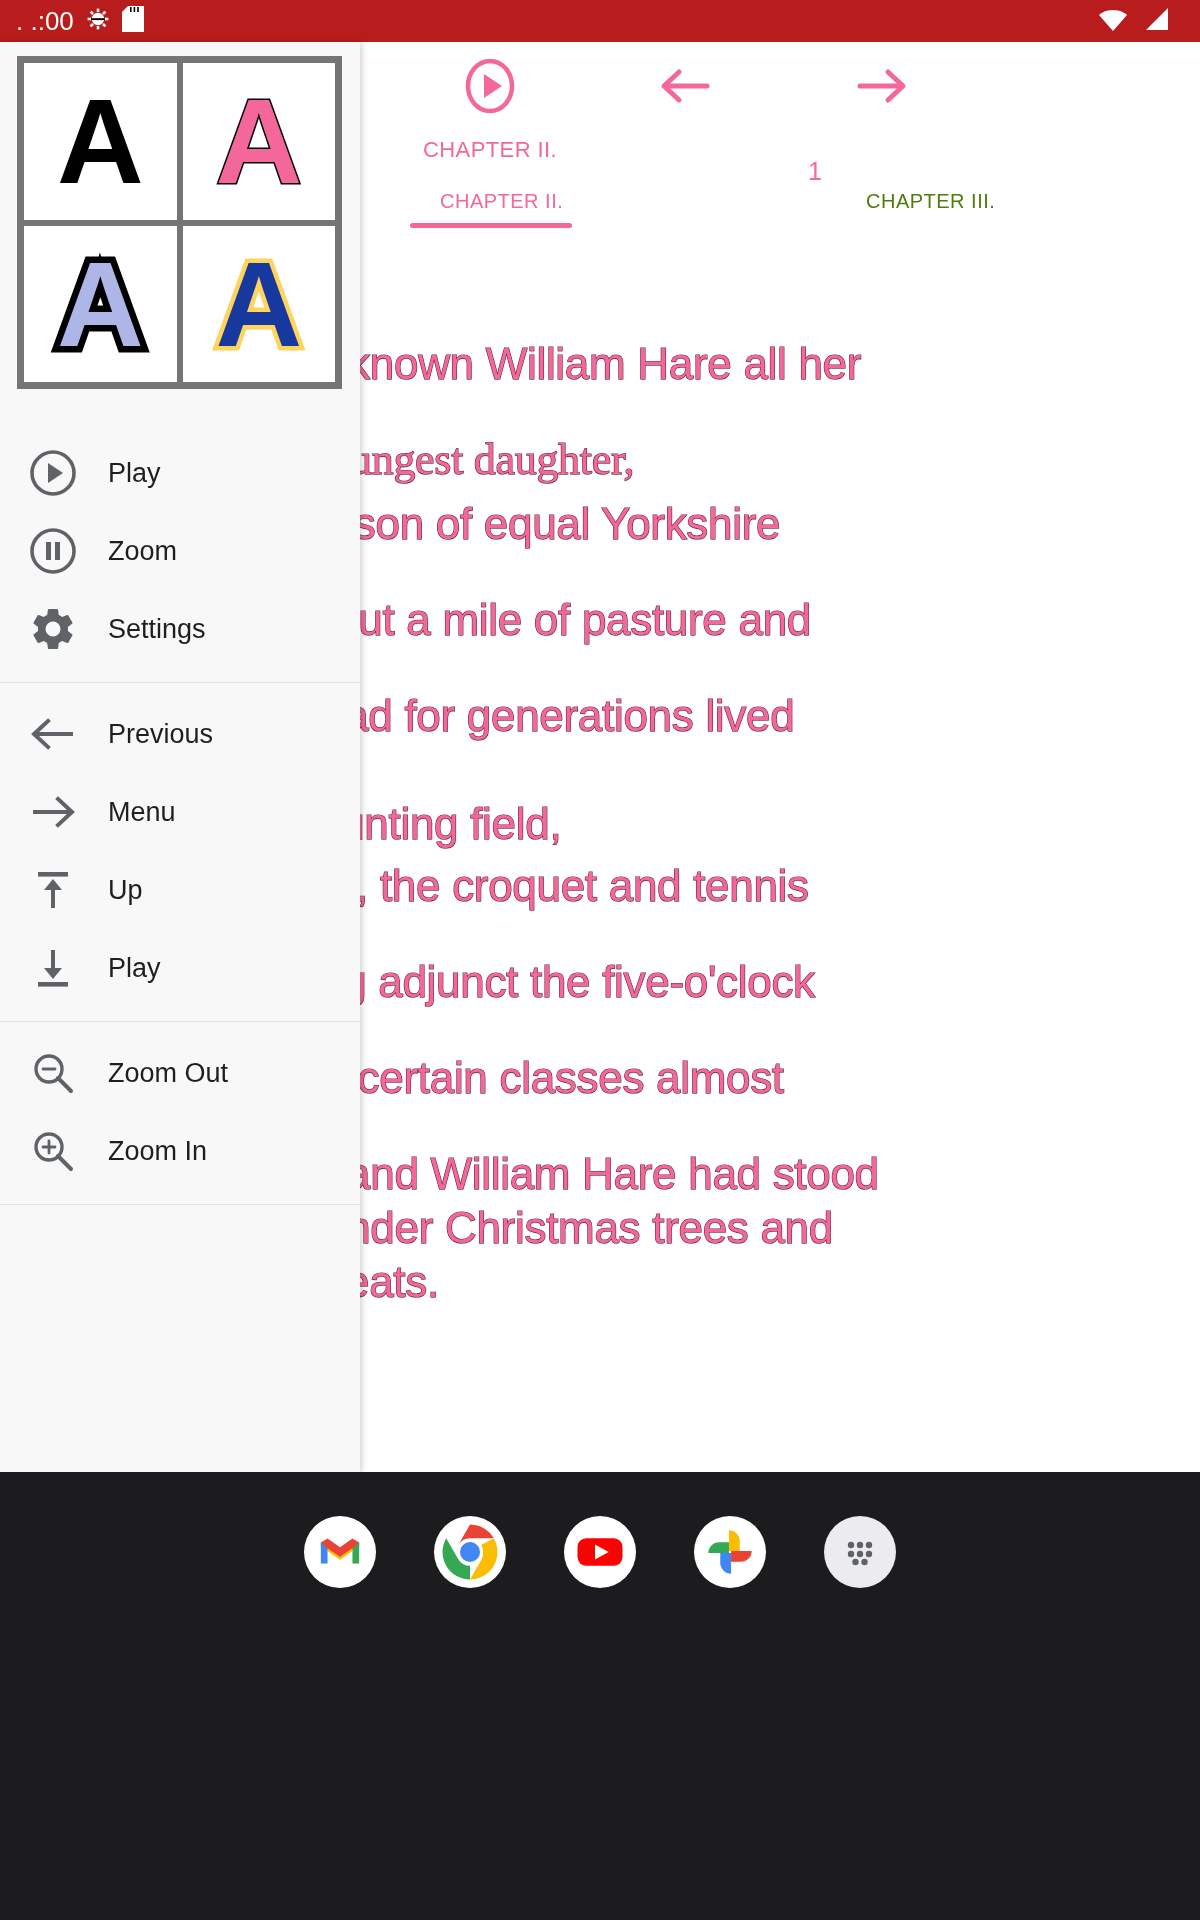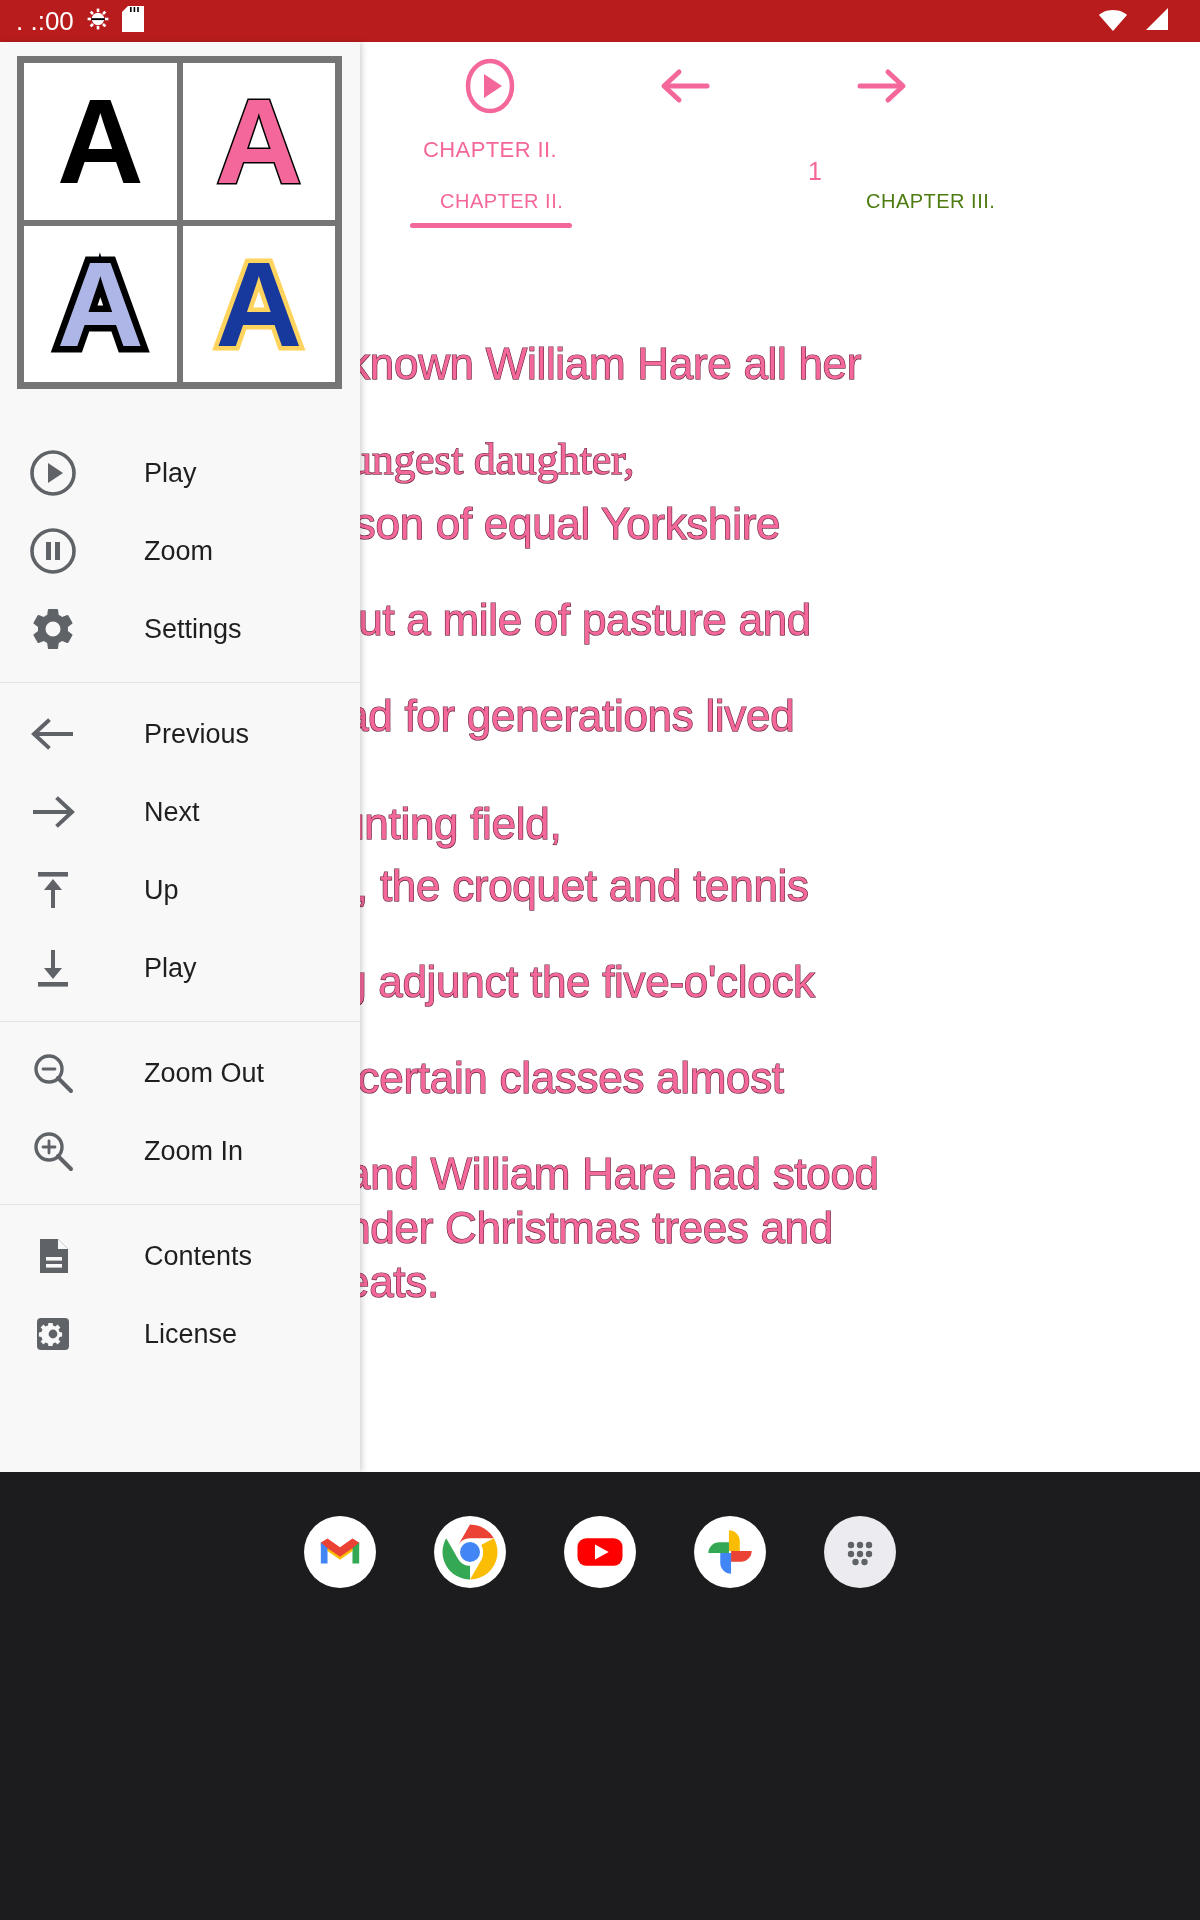--- a/index.html
+++ b/index.html
@@ -103,21 +103,21 @@
   .menu-sep { height: 1px; background: #e3e3e3; width: 100%; }
   .menu-item {
     display: flex; align-items: center; height: 78px; padding-left: 26px;
     cursor: pointer;
   }
   .mi-icon {
     width: 54px; height: 54px; display: flex; align-items: center; justify-content: center;
     color: #5f6368; flex: 0 0 54px;
   }
   .mi-label {
-    font-size: 27px; color: #1f1f1f; margin-left: 64px;
+    font-size: 27px; color: #1f1f1f; margin-left: 28px;
     font-family: "Liberation Sans", sans-serif;
   }
 
   
   .navbar {
     position: absolute; left: 0; bottom: 0; width: 1200px; height: 448px;
     background: #1c1c1e;
   }
   .dock {
     position: absolute; left: 0; top: 30px; width: 1200px; height: 100px;
@@ -315,21 +315,21 @@
         </div>
         <div class="menu-item">
           <span class="mi-icon">
             <svg width="50" height="50" viewBox="0 0 50 50">
               <g stroke="#5f6368" stroke-width="4" fill="none" stroke-linecap="square" stroke-linejoin="miter">
                 <line x1="7" y1="25" x2="43" y2="25"></line>
                 <polyline points="30,12 44,25 30,38"></polyline>
               </g>
             </svg>
           </span>
-          <span class="mi-label">Next</span>
+          <span class="mi-label">Menu</span>
         </div>
         <div class="menu-item">
           <span class="mi-icon">
             <svg width="50" height="50" viewBox="0 0 50 50">
               <rect x="10" y="7" width="30" height="4.6" fill="#5f6368"></rect>
               <g stroke="#5f6368" stroke-width="4" fill="none">
                 <line x1="25" y1="43" x2="25" y2="17"></line>
               </g>
               <path d="M25 14 L34 25 L16 25 Z" fill="#5f6368"></path>
             </svg>
@@ -371,43 +371,20 @@
                 <line x1="15" y1="21" x2="27" y2="21"></line>
                 <line x1="21" y1="15" x2="21" y2="27"></line>
               </g>
             </svg>
           </span>
           <span class="mi-label">Zoom In</span>
         </div>
       </div>
       <div class="menu-sep"></div>
 
-      <div class="menu-group">
-        <div class="menu-item">
-          <span class="mi-icon">
-            <svg width="50" height="50" viewBox="0 0 50 50" fill="#5f6368">
-              <path d="M12 8 H30 L40 18 V42 H12 Z"></path>
-              <path d="M30 8 L40 18 H30 Z" fill="#f8f8f8"></path>
-              <rect x="18" y="26" width="16" height="3.6" fill="#f8f8f8"></rect>
-              <rect x="18" y="33" width="16" height="3.6" fill="#f8f8f8"></rect>
-            </svg>
-          </span>
-          <span class="mi-label">Contents</span>
-        </div>
-        <div class="menu-item">
-          <span class="mi-icon">
-            <svg width="50" height="50" viewBox="0 0 50 50">
-              <rect x="9" y="9" width="32" height="32" rx="4" fill="#5f6368"></rect>
-              <path d="M25 16.5 l2.6 1 1.9-1.9 2.9 2.9 -1.9 1.9 1 2.6 2.6 .4 v4.2 l-2.6 .4 -1 2.6 1.9 1.9 -2.9 2.9 -1.9-1.9 -2.6 1 -.4 2.6 h-4.2 l-.4-2.6 -2.6-1 -1.9 1.9 -2.9-2.9 1.9-1.9 -1-2.6 -2.6-.4 v-4.2 l2.6-.4 1-2.6 -1.9-1.9 2.9-2.9 1.9 1.9 2.6-1 .4-2.6 h4.2 z" fill="#f8f8f8"></path>
-              <circle cx="25" cy="25" r="4.4" fill="#5f6368"></circle>
-            </svg>
-          </span>
-          <span class="mi-label">License</span>
-        </div>
-      </div>
 
     </div>
   </div>
 
   <div class="navbar">
     <div class="dock">
 
       <div class="dock-app">
         <svg width="46" height="46" viewBox="0 0 48 48">
           <path d="M4 14 v22 h7 V22 l13 9 13-9 v14 h7 V14 l-7-4 -13 9 -13-9 z" fill="#fff"></path>

